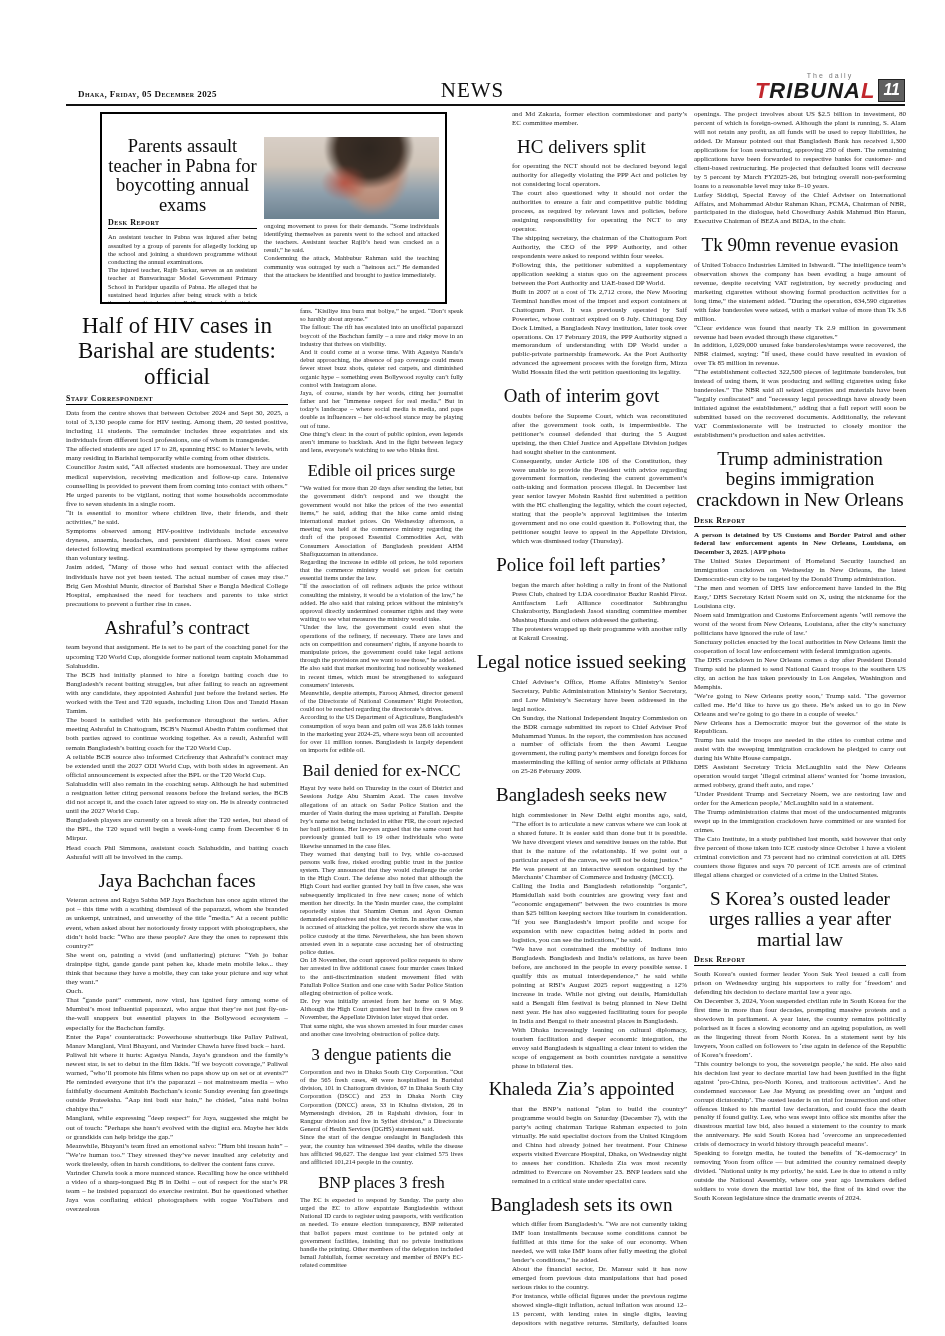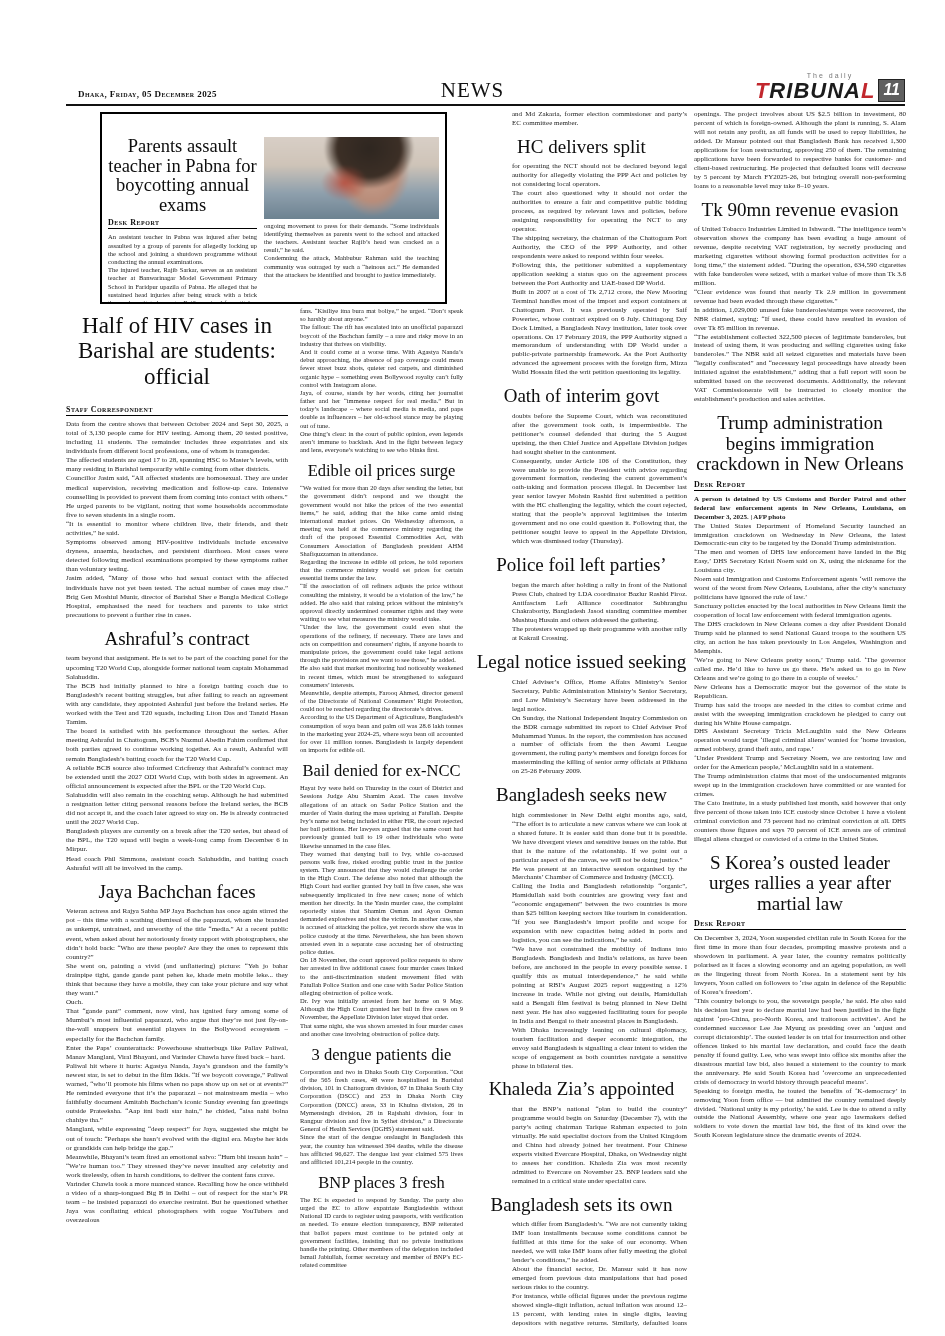--- a/index.html
+++ b/index.html
@@ -33,21 +33,21 @@
   .col1{left:66px;top:307px;width:222px;height:1022px;}
   .col2{left:300px;top:307px;width:163px;height:1022px;}
   .col3{left:476px;top:110px;width:211px;height:1218px;}
   .col4{left:694px;top:110px;width:212px;height:1218px;}
   .col1 p{font-size:7px;line-height:1.3;}
   .col2 p{font-size:6.5px;line-height:1.26;}
   .col3 p{font-size:7px;line-height:1.28;margin-left:36px;}
   .col4 p{font-size:7px;line-height:1.28;}
   .blk.headline{font-size:19px;text-align:center;line-height:1.08;color:#0d0d0d;margin:9px 0 5px;}
   .col2 .blk.headline{font-size:16.5px;margin:8px 0 4px;}
-  .blk.headline-xl{font-size:23px;text-align:center;line-height:1.1;color:#0d0d0d;margin:6px 0 16px;}
+  .blk.headline-xl{font-size:23px;text-align:center;line-height:1.1;color:#0d0d0d;margin:6px 0 5px;}
   .blk.nw{white-space:nowrap;overflow:hidden;}
   .blk.caption p{font-weight:bold;}
   .blk.byline{margin-top:1px;}
 </style>
 </head>
 <body>
 
 <div class="page">
 
   <header>
@@ -198,20 +198,21 @@
       <div class="blk body">
         <p>which differ from Bangladesh’s. “We are not currently taking IMF loan installments because some conditions cannot be fulfilled at this time for the sake of our economy. When needed, we will take IMF loans after fully meeting the global lender’s conditions,” he added.</p>
         <p>About the financial sector, Dr. Mansur said it has now emerged from previous data manipulations that had posed serious risks to the country.</p>
         <p>For instance, while official figures under the previous regime showed single-digit inflation, actual inflation was around 12–13 percent, with lending rates in single digits, leaving depositors with negative returns. Similarly, defaulted loans were underreported, shown below double digits, though they stood at around 35 percent in September 2025. Current accounts have now been corrected.</p>
         <p>On the question of recovering defaulted loans through the sale of industry assets, the governor clarified that industries should not be penalized for individual mismanagement. He cited the example of the SS power plant of S. Alam Group, which continues to operate with support from Bangladesh Bank for LC</p>
       </div>
     </div>
   <div class="col col4">
       <div class="blk body">
         <p>openings. The project involves about US $2.5 billion in investment, 80 percent of which is foreign-owned. Although the plant is running, S. Alam will not retain any profit, as all funds will be used to repay liabilities, he added. Dr Mansur pointed out that Bangladesh Bank has received 1,300 applications for loan restructuring, approving 250 of them. The remaining applications have been forwarded to respective banks for customer- and client-based restructuring. He projected that defaulted loans will decrease by 5 percent by March FY2025-26, but bringing overall non-performing loans to a reasonable level may take 8–10 years.</p>
+        <p>Lutfey Siddiqi, Special Envoy of the Chief Adviser on International Affairs, and Mohammad Abdur Rahman Khan, FCMA, Chairman of NBR, participated in the dialogue, held Chowdhury Ashik Mahmud Bin Harun, Executive Chairman of BEZA and BIDA, in the chair.</p>
       </div>
       <div class="blk headline nw">Tk 90mn revenue evasion</div>
       <div class="blk body">
         <p>of United Tobacco Industries Limited in Ishwardi. “The intelligence team’s observation shows the company has been evading a huge amount of revenue, despite receiving VAT registration, by secretly producing and marketing cigarettes without showing formal production activities for a long time,” the statement added. “During the operation, 634,590 cigarettes with fake banderoles were seized, with a market value of more than Tk 3.8 million.</p>
         <p>“Clear evidence was found that nearly Tk 2.9 million in government revenue had been evaded through these cigarettes.”</p>
         <p>In addition, 1,029,000 unused fake banderoles/stamps were recovered, the NBR claimed, saying: “If used, these could have resulted in evasion of over Tk 85 million in revenue.</p>
         <p>“The establishment collected 322,500 pieces of legitimate banderoles, but instead of using them, it was producing and selling cigarettes using fake banderoles.” The NBR said all seized cigarettes and materials have been “legally confiscated” and “necessary legal proceedings have already been initiated against the establishment,” adding that a full report will soon be submitted based on the recovered documents. Additionally, the relevant VAT Commissionerate will be instructed to closely monitor the establishment’s production and sales activities.</p>
       </div>
       <div class="blk headline">Trump administration begins immigration crackdown in New Orleans</div>
       <div class="blk byline">Desk Report</div>
@@ -228,19 +229,20 @@
         <p>New Orleans has a Democratic mayor but the governor of the state is Republican.</p>
         <p>Trump has said the troops are needed in the cities to combat crime and assist with the sweeping immigration crackdown he pledged to carry out during his White House campaign.</p>
         <p>DHS Assistant Secretary Tricia McLaughlin said the New Orleans operation would target ‘illegal criminal aliens’ wanted for ‘home invasion, armed robbery, grand theft auto, and rape.’</p>
         <p>‘Under President Trump and Secretary Noem, we are restoring law and order for the American people,’ McLaughlin said in a statement.</p>
         <p>The Trump administration claims that most of the undocumented migrants swept up in the immigration crackdown have committed or are wanted for crimes.</p>
         <p>The Cato Institute, in a study published last month, said however that only five percent of those taken into ICE custody since October 1 have a violent criminal conviction and 73 percent had no criminal conviction at all. DHS counters those figures and says 70 percent of ICE arrests are of criminal illegal aliens charged or convicted of a crime in the United States.</p>
       </div>
       <div class="blk headline">S Korea’s ousted leader urges rallies a year after martial law</div>
       <div class="blk byline">Desk Report</div>
       <div class="blk body">
+        <p>South Korea’s ousted former leader Yoon Suk Yeol issued a call from prison on Wednesday urging his supporters to rally for ‘freedom’ and defending his decision to declare martial law a year ago.</p>
         <p>On December 3, 2024, Yoon suspended civilian rule in South Korea for the first time in more than four decades, prompting massive protests and a showdown in parliament. A year later, the country remains politically polarised as it faces a slowing economy and an ageing population, as well as the lingering threat from North Korea. In a statement sent by his lawyers, Yoon called on followers to ‘rise again in defence of the Republic of Korea’s freedom’.</p>
         <p>‘This country belongs to you, the sovereign people,’ he said. He also said his decision last year to declare martial law had been justified in the fight against ‘pro-China, pro-North Korea, and traitorous activities’. And he condemned successor Lee Jae Myung as presiding over an ‘unjust and corrupt dictatorship’. The ousted leader is on trial for insurrection and other offences linked to his martial law declaration, and could face the death penalty if found guilty. Lee, who was swept into office six months after the disastrous martial law bid, also issued a statement to the country to mark the anniversary. He said South Korea had ‘overcome an unprecedented crisis of democracy in world history through peaceful means’.</p>
         <p>Speaking to foreign media, he touted the benefits of ‘K-democracy’ in removing Yoon from office — but admitted the country remained deeply divided. ‘National unity is my priority,’ he said. Lee is due to attend a rally outside the National Assembly, where one year ago lawmakers defied soldiers to vote down the martial law bid, the first of its kind over the South Korean legislature since the dramatic events of 2024.</p>
       </div>
     </div>
 
 </div>
 
 </body></html>

